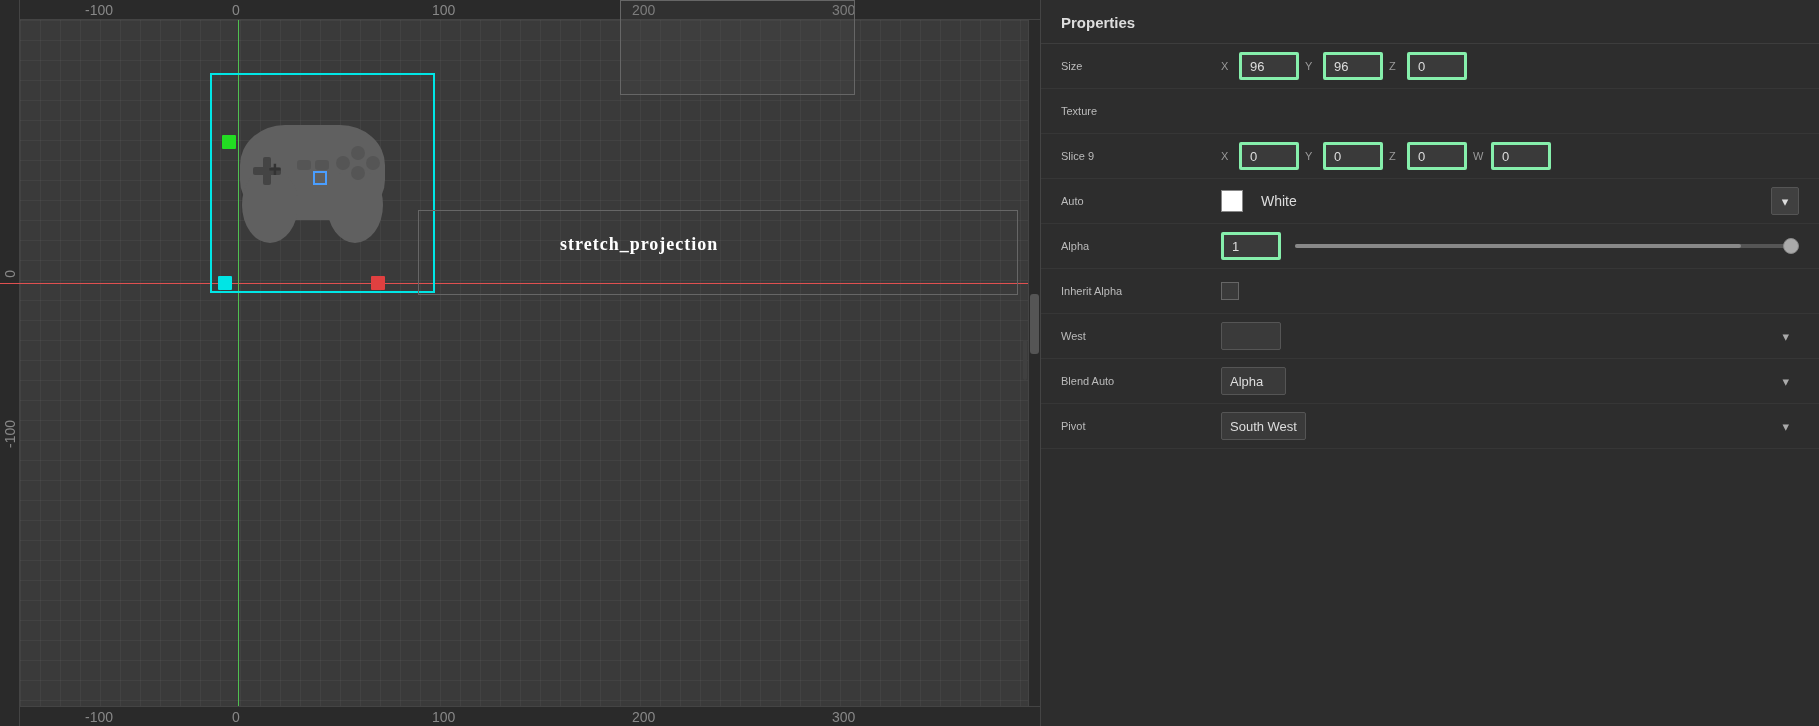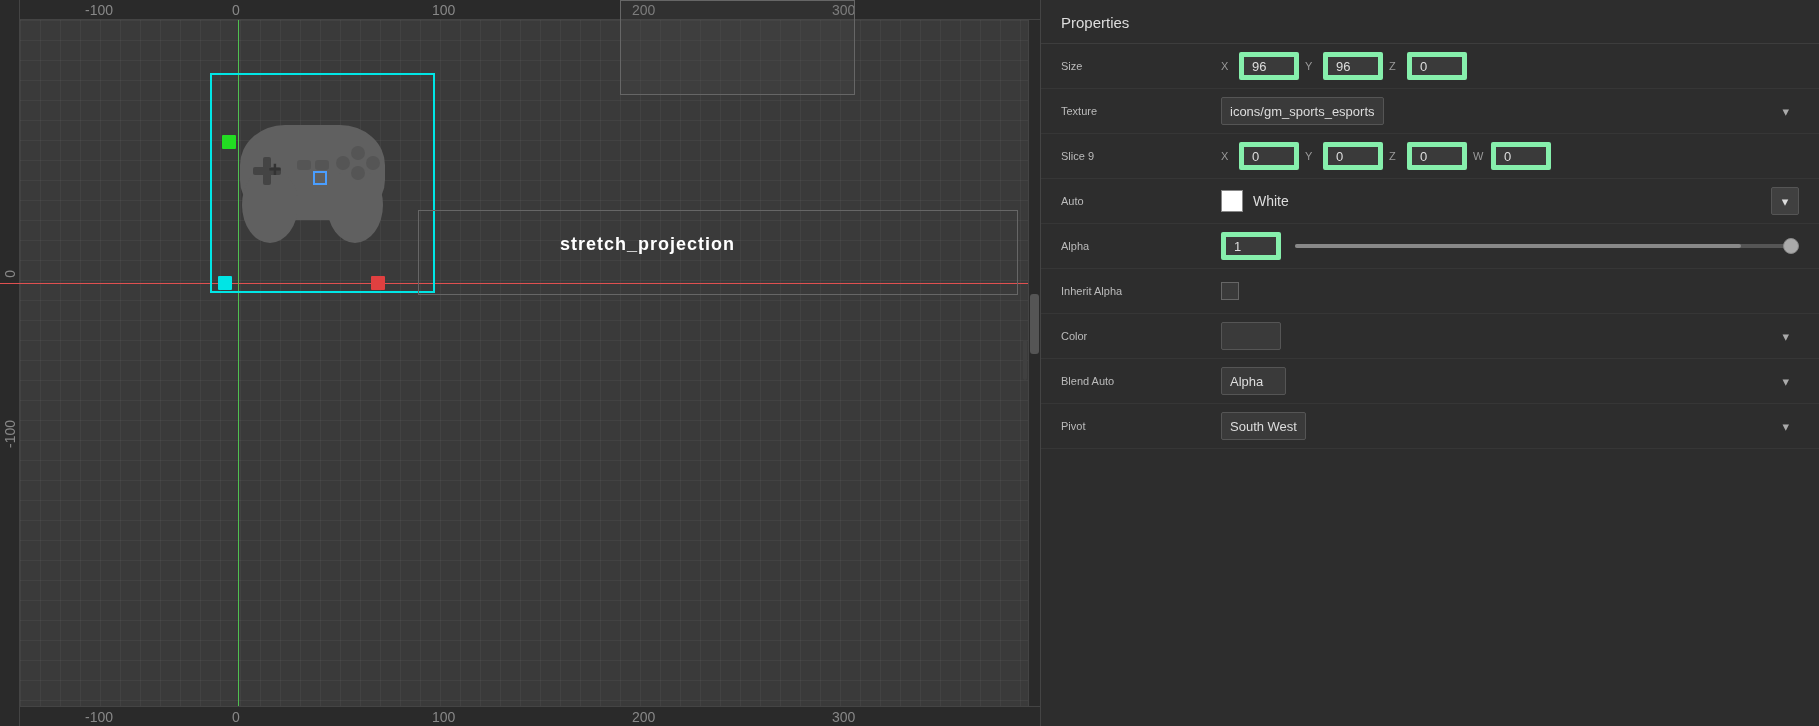--- a/index.html
+++ b/index.html
@@ -128,21 +128,21 @@
     }
 
     
     .stretch-text {
       position: absolute;
       top: 234px;
       left: 560px;
       color: #fff;
       font-size: 18px;
       font-weight: bold;
-      font-family: Liberation Sans, sans-serif;
+      font-family: Liberation Serif, serif;
       letter-spacing: 1px;
     }
 
     
     .handle {
       position: absolute;
       width: 14px;
       height: 14px;
       border-radius: 1px;
     }
@@ -167,21 +167,21 @@
       width: 779px;
       height: 726px;
       background: #2d2d2d;
       border-left: 1px solid #444;
       overflow-y: auto;
       overflow-x: hidden;
     }
 
     .panel-title {
       font-size: 15px;
-      font-weight: 400;
+      font-weight: 700;
       color: #ddd;
       padding: 14px 20px 12px;
       border-bottom: 1px solid #3d3d3d;
     }
 
     .prop-row {
       display: flex;
       align-items: center;
       padding: 7px 20px;
       border-bottom: 1px solid #363636;
@@ -197,21 +197,21 @@
     .prop-value {
       flex: 1;
       display: flex;
       align-items: center;
       gap: 6px;
     }
 
     
     .prop-input {
       background: #3a3a3a;
-      border: 5px solid #86efac;
+      border: 3px solid #86efac;
       color: #ddd;
       padding: 4px 8px;
       font-size: 13px;
       height: 28px;
       border-radius: 2px;
       width: 60px;
     }
 
     
     .prop-select {
@@ -446,48 +446,41 @@
       <span class="coord-label">Y</span>
       <input class="prop-input" type="text" value="96" style="">
       <span class="coord-label">Z</span>
       <input class="prop-input" type="text" value="0" style="">
     </div>
   </div>
 
 
   <div class="prop-row">
     <div class="prop-label">Texture</div>
-    <div class="prop-value">
-      <div class="select-wrapper">
-        <select class="prop-select">
-          <option>icons/gm_sports_esports</option>
-        </select>
-      </div>
-    </div>
   </div>
 
   <div class="prop-row">
     <div class="prop-label">Slice 9</div>
     <div class="prop-value">
       <span class="coord-label">X</span>
       <input class="prop-input" type="text" value="0" style="">
       <span class="coord-label">Y</span>
       <input class="prop-input" type="text" value="0" style="">
       <span class="coord-label">Z</span>
       <input class="prop-input" type="text" value="0" style="">
       <span class="coord-label">W</span>
       <input class="prop-input" type="text" value="0" style="">
     </div>
   </div>
 
   <div class="prop-row">
     <div class="prop-label">Auto</div>
     <div class="prop-value">
       <div class="color-swatch" style="background:#ffffff;"></div>
-      <span style="color:#ddd; font-size:14px; margin-left:4px;">White</span>
+      <span style="color:#ddd; font-size:14px; margin-left:12px;">White</span>
       <div style="flex:1;"></div>
       <div class="dropdown-btn">
         <span>▾</span>
       </div>
     </div>
   </div>
 
   <div class="prop-row">
     <div class="prop-label">Alpha</div>
     <div class="prop-value">
@@ -500,21 +493,21 @@
   </div>
 
   <div class="prop-row">
     <div class="prop-label">Inherit Alpha</div>
     <div class="prop-value">
       <div class="prop-checkbox"></div>
     </div>
   </div>
 
   <div class="prop-row">
-    <div class="prop-label">Color</div>
+    <div class="prop-label">West</div>
     <div class="prop-value">
       <div class="select-wrapper">
         <select class="prop-select">
           <option value=""></option>
           <option>Default</option>
         </select>
       </div>
     </div>
   </div>
 

